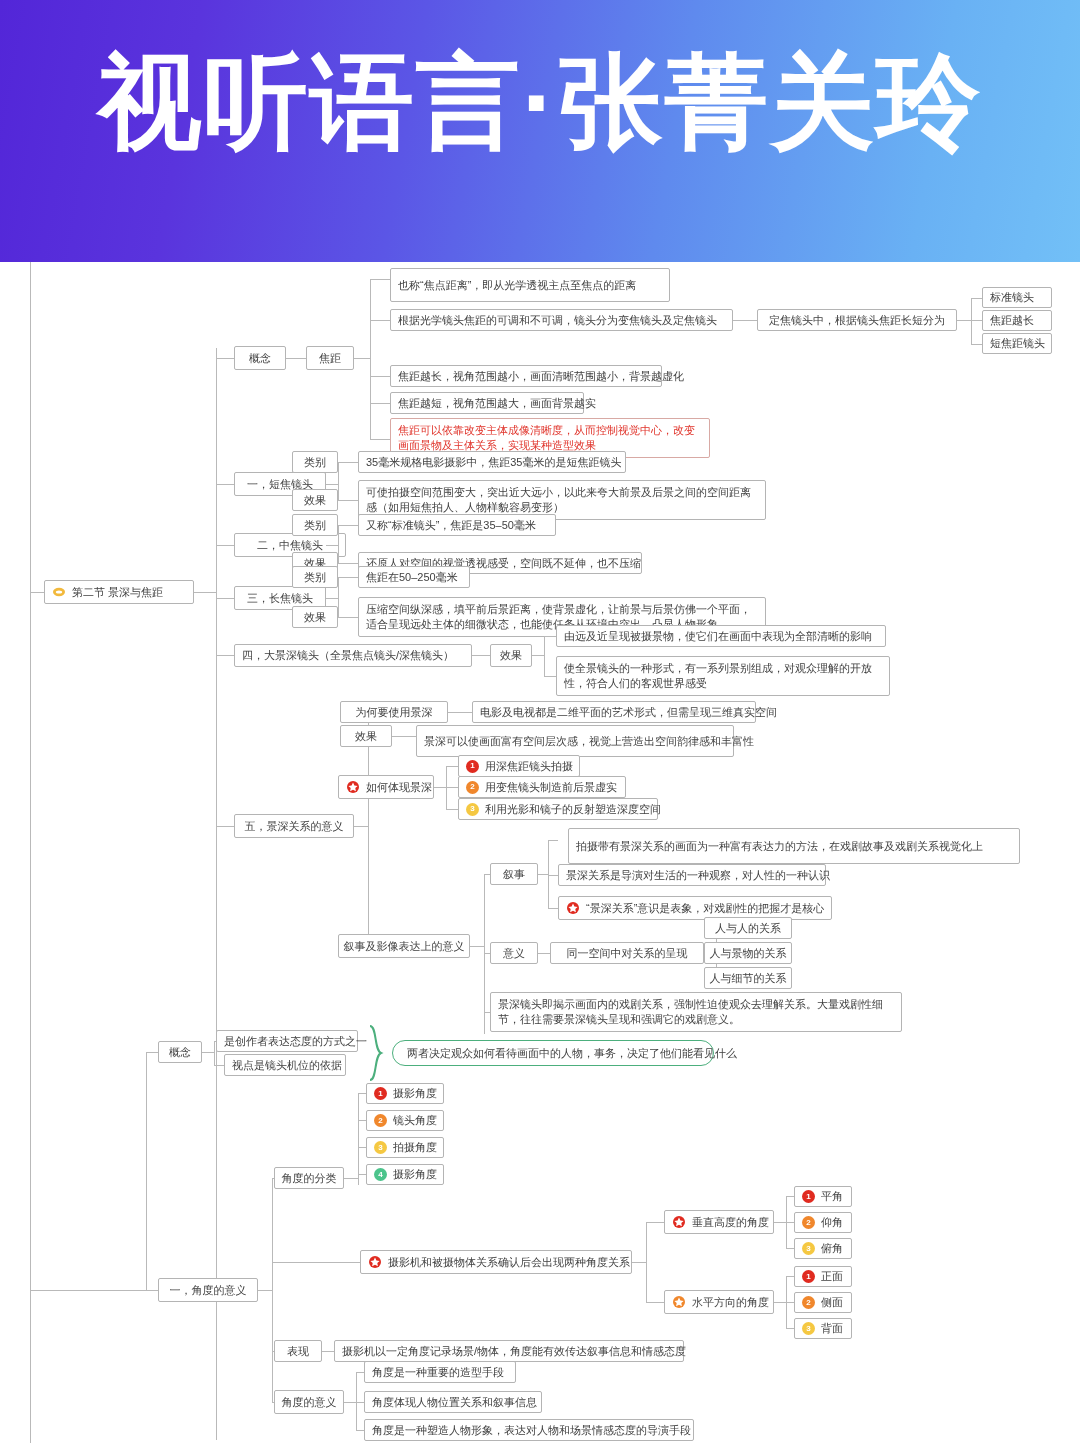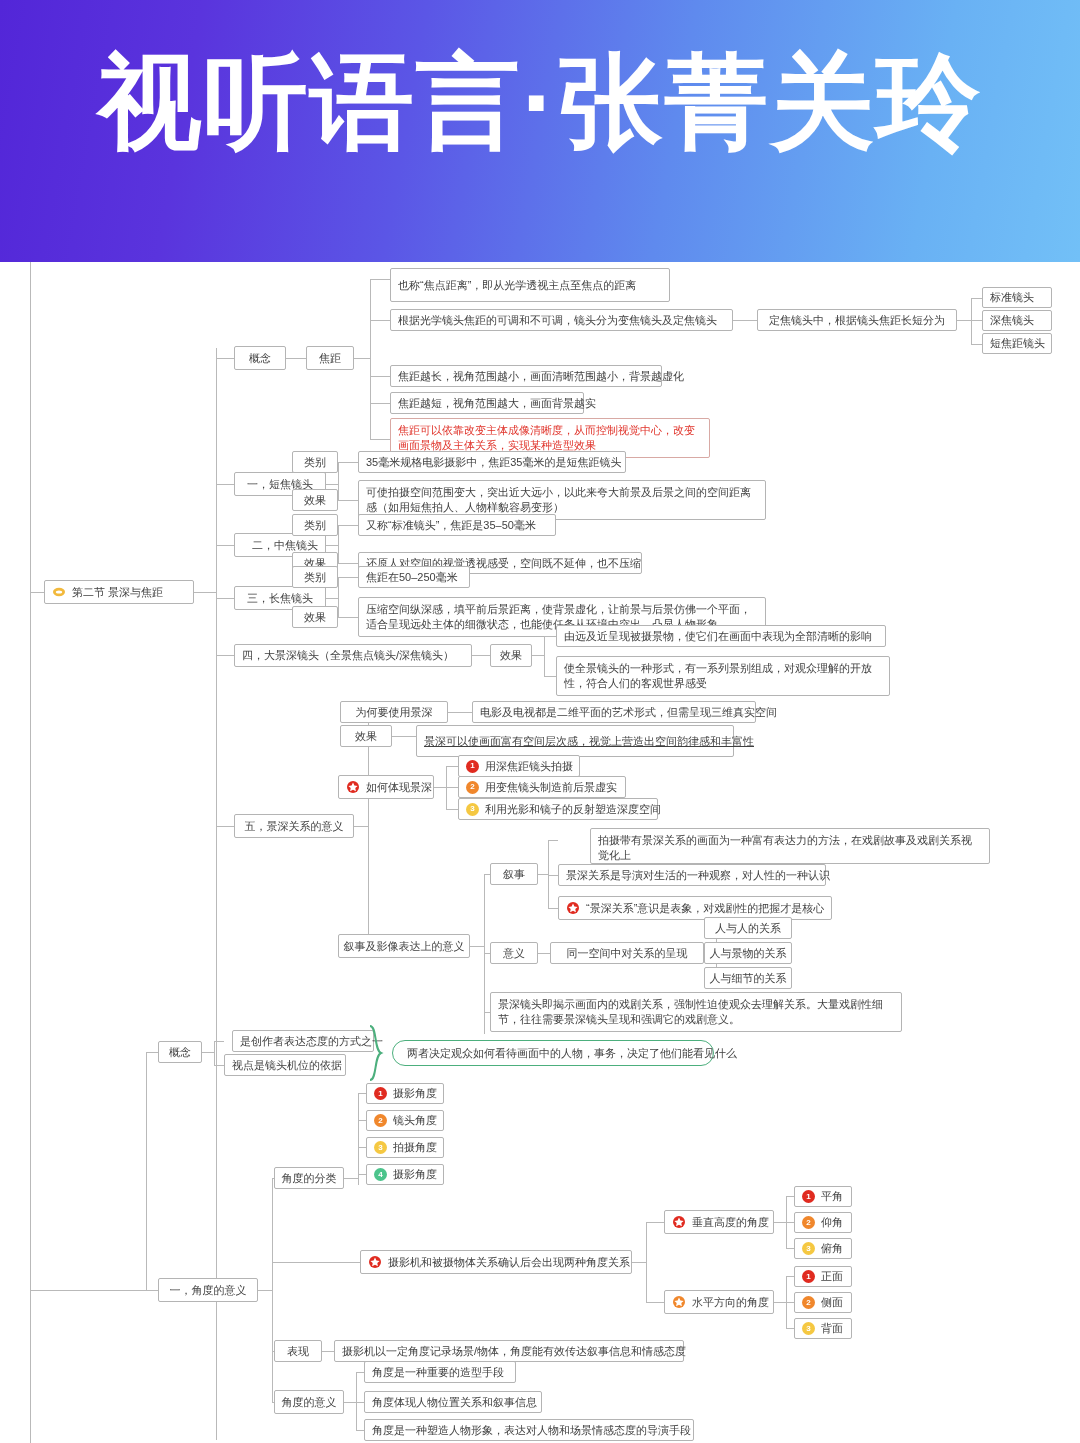--- a/index.html
+++ b/index.html
@@ -120,21 +120,21 @@
       <span class="lbl">定焦镜头中，根据镜头焦距长短分为</span>
     </div>
     <div class="ln lnh" style="left:957px;top:58px;width:14px;"></div>
     <div class="ln lnv" style="left:971px;top:36px;height:46px;"></div>
     <div class="ln lnh" style="left:971px;top:36px;width:11px;"></div>
     <div class="nb" style="left:982px;top:25px;width:70px;height:21px;">
       <span class="lbl">标准镜头</span>
     </div>
     <div class="ln lnh" style="left:971px;top:58px;width:11px;"></div>
     <div class="nb" style="left:982px;top:48px;width:70px;height:21px;">
-      <span class="lbl">深焦镜头</span>
+      <span class="lbl">焦距越长</span>
     </div>
     <div class="ln lnh" style="left:971px;top:82px;width:11px;"></div>
     <div class="nb" style="left:982px;top:71px;width:70px;height:21px;">
       <span class="lbl">短焦距镜头</span>
     </div>
 
     <div class="ln lnh" style="left:370px;top:114px;width:20px;"></div>
     <div class="nb" style="left:390px;top:103px;width:272px;height:22px;">
       <span class="lbl">焦距越长，视角范围越小，画面清晰范围越小，背景越虚化</span>
     </div>
@@ -167,21 +167,21 @@
     <div class="ln lnh" style="left:338px;top:238px;width:-0px;"></div>
     <div class="nb" style="left:292px;top:227px;width:46px;height:22px;justify-content:center;">
       <span class="lbl">效果</span>
     </div>
     <div class="ln lnh" style="left:338px;top:238px;width:20px;"></div>
     <div class="nb wrap" style="left:358px;top:218px;width:408px;height:40px;">
       <span class="lbl" style="white-space:normal;">可使拍摄空间范围变大，突出近大远小，以此来夸大前景及后景之间的空间距离感（如用短焦拍人、人物样貌容易变形）</span>
     </div>
 
     <div class="ln lnh" style="left:216px;top:283px;width:18px;"></div>
-    <div class="nb" style="left:234px;top:271px;width:92px;height:24px;justify-content:flex-end;">
+    <div class="nb" style="left:234px;top:271px;width:112px;height:24px;justify-content:center;">
       <span class="lbl">二，中焦镜头</span>
     </div>
     <div class="ln lnh" style="left:326px;top:283px;width:12px;"></div>
     <div class="ln lnv" style="left:338px;top:263px;height:38px;"></div>
     <div class="nb" style="left:292px;top:252px;width:46px;height:22px;justify-content:center;">
       <span class="lbl">类别</span>
     </div>
     <div class="ln lnh" style="left:338px;top:263px;width:20px;"></div>
     <div class="nb" style="left:358px;top:252px;width:198px;height:22px;">
       <span class="lbl">又称“标准镜头”，焦距是35–50毫米</span>
@@ -248,21 +248,21 @@
     <div class="ln lnh" style="left:448px;top:450px;width:24px;"></div>
     <div class="nb" style="left:472px;top:439px;width:284px;height:22px;">
       <span class="lbl">电影及电视都是二维平面的艺术形式，但需呈现三维真实空间</span>
     </div>
 
     <div class="ln lnh" style="left:368px;top:474px;width:14px;"></div>
     <div class="nb" style="left:340px;top:463px;width:52px;height:22px;justify-content:center;">
       <span class="lbl">效果</span>
     </div>
     <div class="ln lnh" style="left:392px;top:474px;width:24px;"></div>
-    <div class="nb" style="left:416px;top:463px;width:318px;height:32px;text-decoration:underline;">
+    <div class="nb" style="left:416px;top:463px;width:318px;height:32px;">
       <span class="lbl">景深可以使画面富有空间层次感，视觉上营造出空间韵律感和丰富性</span>
     </div>
 
     <div class="ln lnh" style="left:368px;top:525px;width:14px;"></div>
     <div class="nb" style="left:338px;top:513px;width:96px;height:24px;">
       <span class="star">
         <svg width="14" height="14" viewBox="0 0 14 14">
             <circle cx="7" cy="7" r="6" fill="#e02b20"></circle>
             <path d="M7 2.6 L8.4 5.5 L11.6 5.9 L9.3 8.1 L9.9 11.2 L7 9.7 L4.1 11.2 L4.7 8.1 L2.4 5.9 L5.6 5.5 Z" fill="#fff"></path>
           </svg>
@@ -294,21 +294,21 @@
     <div class="ln lnh" style="left:470px;top:684px;width:14px;"></div>
     <div class="ln lnv" style="left:484px;top:612px;height:160px;"></div>
 
     <div class="ln lnh" style="left:484px;top:612px;width:12px;"></div>
     <div class="nb" style="left:490px;top:601px;width:48px;height:22px;justify-content:center;">
       <span class="lbl">叙事</span>
     </div>
     <div class="ln lnh" style="left:538px;top:612px;width:10px;"></div>
     <div class="ln lnv" style="left:548px;top:578px;height:68px;"></div>
     <div class="ln lnh" style="left:548px;top:578px;width:10px;"></div>
-    <div class="nb wrap" style="left:590px;top:566px;width:400px;height:36px;">
+    <div class="nb wrap" style="left:568px;top:566px;width:452px;height:36px;align-items:center;">
       <span class="lbl" style="white-space:normal;">拍摄带有景深关系的画面为一种富有表达力的方法，在戏剧故事及戏剧关系视觉化上</span>
     </div>
     <div class="ln lnh" style="left:548px;top:613px;width:10px;"></div>
     <div class="nb" style="left:558px;top:602px;width:268px;height:22px;">
       <span class="lbl">景深关系是导演对生活的一种观察，对人性的一种认识</span>
     </div>
     <div class="ln lnh" style="left:548px;top:646px;width:10px;"></div>
     <div class="nb" style="left:558px;top:634px;width:274px;height:24px;">
       <span class="star">
         <svg width="14" height="14" viewBox="0 0 14 14">
@@ -348,21 +348,21 @@
 
     <div class="ln lnv" style="left:146px;top:790px;height:238px;"></div>
     <div class="ln lnh" style="left:30px;top:1028px;width:116px;"></div>
     <div class="ln lnh" style="left:146px;top:790px;width:12px;"></div>
     <div class="nb" style="left:158px;top:779px;width:44px;height:22px;justify-content:center;">
       <span class="lbl">概念</span>
     </div>
     <div class="ln lnh" style="left:202px;top:790px;width:12px;"></div>
     <div class="ln lnv" style="left:214px;top:779px;height:24px;"></div>
     <div class="ln lnh" style="left:214px;top:779px;width:10px;"></div>
-    <div class="nb" style="left:232px;top:768px;width:142px;height:22px;">
+    <div class="nb" style="left:216px;top:768px;width:142px;height:22px;">
       <span class="lbl">是创作者表达态度的方式之一</span>
     </div>
     <div class="ln lnh" style="left:214px;top:803px;width:10px;"></div>
     <div class="nb" style="left:224px;top:792px;width:122px;height:22px;">
       <span class="lbl">视点是镜头机位的依据</span>
     </div>
 
     <svg class="brace" style="left:368px;top:762px;" width="22" height="58">
       <path d="M2 2 C9 2, 6 26, 13 29 C6 32, 9 56, 2 56" fill="none" stroke="#4caf7d" stroke-width="2"></path>
     </svg>

